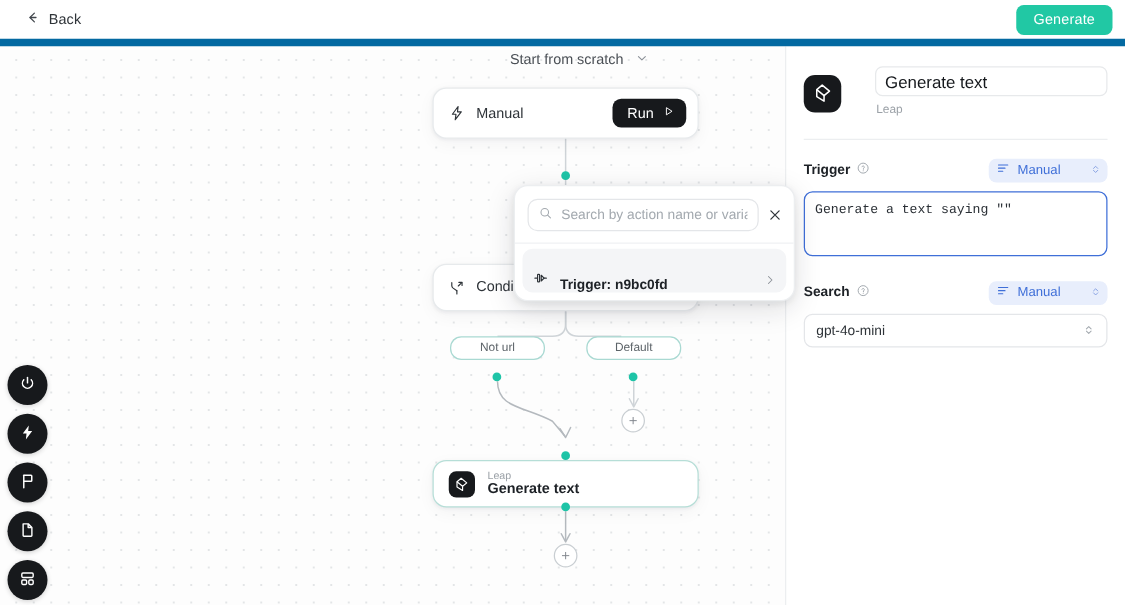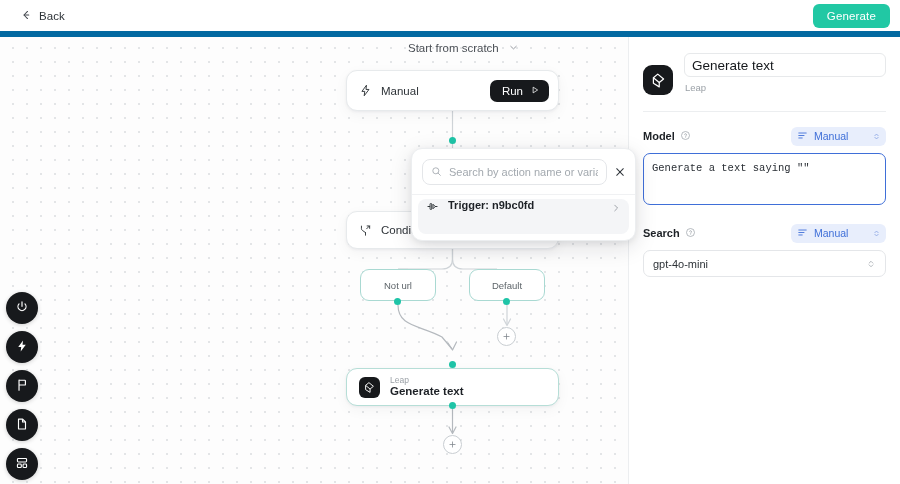--- a/index.html
+++ b/index.html
@@ -81,21 +81,21 @@
   
   .node-cond {
     left: 346px; top: 174px; width: 213px; height: 38px;
     display: flex; align-items: center; padding: 0 12px;
     overflow: hidden;
   }
   .node-cond-label { font-size: 11.5px; color: #2e3338; margin-left: 9px; white-space: nowrap; }
 
   
   .branch {
-    position: absolute; height: 32px; width: 76px;
+    position: absolute; height: 19px; width: 76px;
     border: 1px solid #a9d9d2; border-radius: 9px;
     background: #ffffff;
     display: flex; align-items: center; justify-content: center;
   }
   .branch span { font-size: 9.5px; color: #5d6469; }
   .branch-a { left: 360px; top: 232px; }
   .branch-b { left: 469px; top: 232px; }
 
   
   .node-leap {
@@ -142,21 +142,21 @@
   .search-input {
     border: none; outline: none; flex: 1; min-width: 0;
     font-size: 11px; color: #2e3338;
     font-family: "Liberation Sans", sans-serif;
     background: transparent;
   }
   .search-input::placeholder { color: #a3a9af; }
   .close-x { flex: none; cursor: pointer; display: flex; align-items: center; }
   .popup-sep { height: 1px; background: #f0f1f3; }
   .popup-row {
-    display: flex; align-items: flex-start; gap: 9px;
+    display: flex; align-items: flex-end; gap: 9px;
     height: 35px; margin: 4px 6px 6px 6px; padding: 0 8px;
     border-radius: 8px; background: #f4f5f7; cursor: pointer;
   }
   .popup-row-label { font-size: 11px; color: #1d2126; font-weight: bold; flex: 1; }
 
   
   .tool-rail {
     position: absolute; left: 6px; bottom: 4px; width: 36px;
     display: flex; flex-direction: column; gap: 7px; z-index: 50;
   }
@@ -166,21 +166,21 @@
     display: flex; align-items: center; justify-content: center;
     box-shadow: 0 1px 4px rgba(0,0,0,.18);
   }
 
   
   .panel {
     position: absolute; top: 37px; right: 0; width: 272px; height: 447px;
     background: #ffffff; border-left: 1px solid #eceef0;
     padding: 16px 14px 0 14px; overflow-y: auto;
   }
-  .panel-head { display: flex; align-items: flex-end; gap: 11px; }
+  .panel-head { display: flex; align-items: center; gap: 27px; }
   .panel-icon {
     width: 30px; height: 30px; border-radius: 9px; background: #17191c;
     display: flex; align-items: center; justify-content: center; flex: none;
     margin-top: 1px;
   }
   .panel-head-r { flex: 1; min-width: 0; }
   .title-input {
     width: 100%; height: 24px;
     border: 1px solid #e7e9eb; border-radius: 6px;
     font-size: 13.5px; color: #15181c;
@@ -428,21 +428,21 @@
         <input class="title-input" type="text" value="Generate text" style="">
         <span class="panel-sub">Leap</span>
       </span>
     </div>
 
     <div class="panel-rule"></div>
 
     <div class="field">
       <div class="field-head">
         <span class="field-label-wrap">
-          <span class="field-label">Model</span>
+          <span class="field-label">Trigger</span>
           <span>
             <svg width="11" height="11" viewBox="0 0 16 16" fill="none">
               <circle cx="8" cy="8" r="5.8" stroke="#a3a9af" stroke-width="1.15"></circle>
               <path d="M6.6 6.4a1.45 1.45 0 1 1 1.75 1.9v1" stroke="#a3a9af" stroke-width="1.15" stroke-linecap="round" fill="none"></path>
               <circle cx="8.1" cy="11.1" r=".62" fill="#a3a9af"></circle>
             </svg>
           </span>
         </span>
         <span class="mode-pill">
           <span>

